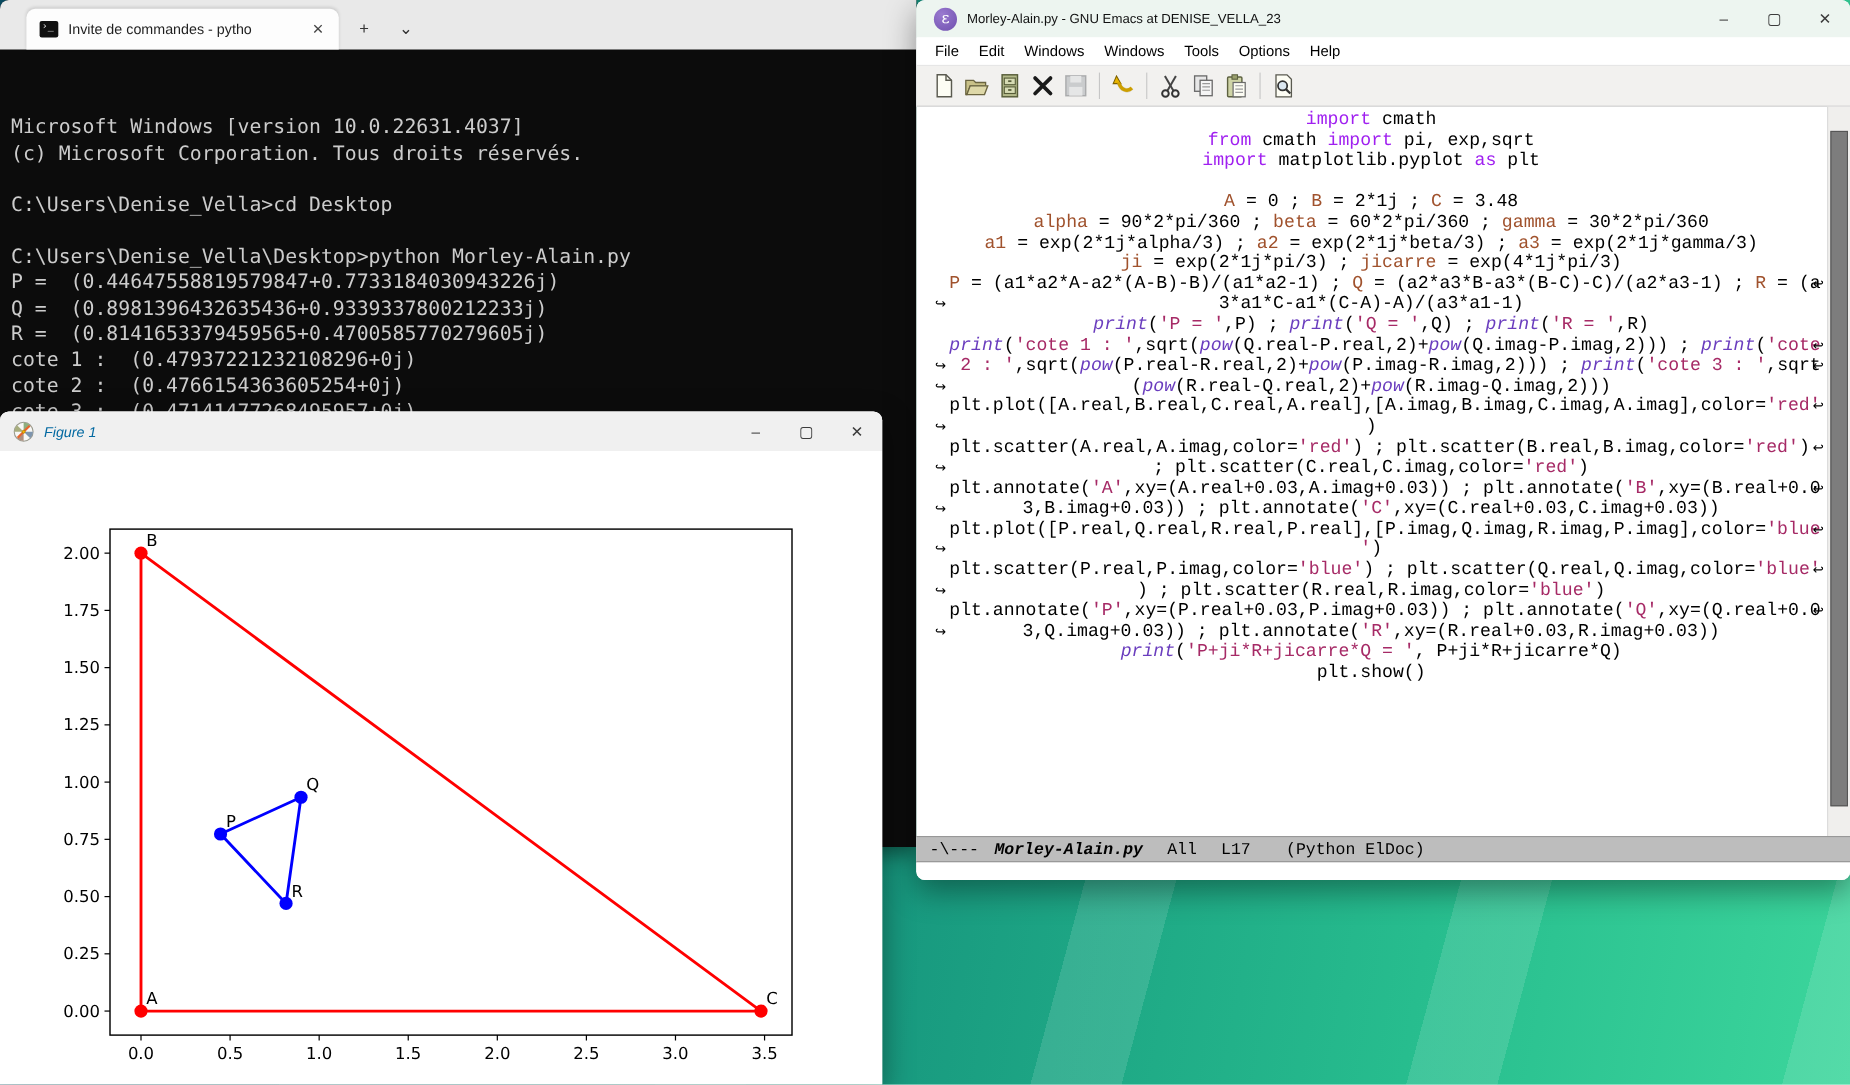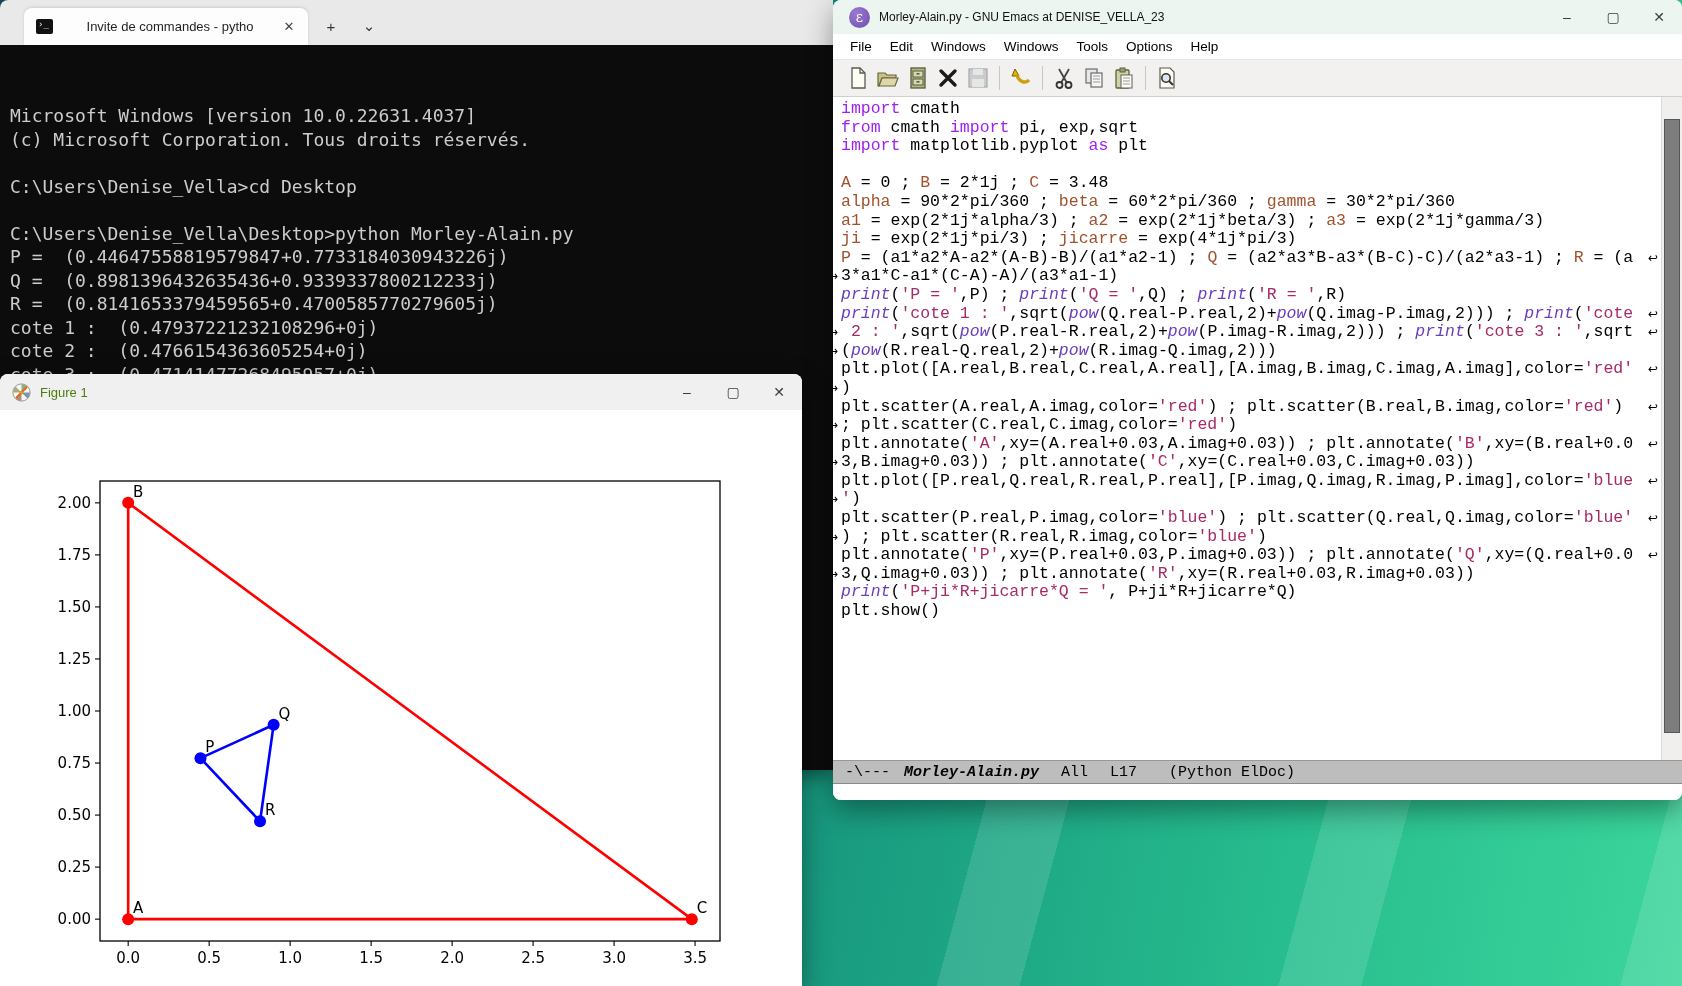--- a/index.html
+++ b/index.html
@@ -8,48 +8,48 @@
     font-family:"Liberation Sans",sans-serif;
     background:
       repeating-linear-gradient(105deg, rgba(255,255,255,0) 0 170px, rgba(255,255,255,.12) 170px 250px, rgba(255,255,255,0) 250px 330px),
       linear-gradient(100deg,#0a5068 0%,#0f7578 28%,#18997f 52%,#27bd8e 78%,#3cd69c 100%);
   }
   .window{position:absolute;box-shadow:0 10px 28px rgba(0,0,0,.38);}
   
   #terminal{left:0;top:0;width:833px;height:770px;background:#0c0c0c;border-radius:8px 0 0 0;box-shadow:0 6px 18px rgba(0,0,0,.45);}
   .term-tabbar{height:45px;background:#e9e9e9;border-radius:8px 0 0 0;display:flex;align-items:flex-end;}
   .term-tab{height:37px;width:264px;margin-left:24px;background:#fdfdfd;border-radius:8px 8px 0 0;
-    display:flex;align-items:center;padding:0 8px 0 12px;box-shadow:0 -1px 3px rgba(0,0,0,.12);text-align:center;}
+    display:flex;align-items:center;padding:0 8px 0 12px;box-shadow:0 -1px 3px rgba(0,0,0,.12);}
   .term-tab-title{font-size:13px;color:#1f1f1f;flex:1;white-space:nowrap;overflow:hidden;}
   .term-tab-close{width:22px;height:22px;display:flex;align-items:center;justify-content:center;color:#444;font-size:13px;border-radius:4px;}
   .term-tabbar-btn{width:30px;height:30px;margin:0 0 4px 8px;display:flex;align-items:center;justify-content:center;color:#333;font-size:15px;border-radius:4px;}
   .term-body{padding:12px 0 0 10px;font-family:"DejaVu Sans Mono","Liberation Mono",monospace;font-size:18px;line-height:23.5px;color:#cccccc;white-space:pre;}
   .term-cursor{width:9px;height:18px;background:#cccccc;margin:3px 0 0 0;}
   .cmd-ico{width:17px;height:15px;background:#111;border-radius:2px;margin-right:9px;position:relative;flex:0 0 auto;}
   .cmd-ico::after{content:"›_";position:absolute;left:2px;top:0px;color:#eee;font-size:9px;font-family:"DejaVu Sans Mono",monospace;}
   
   #figwin{left:0;top:374px;width:802px;height:612px;background:#ffffff;border-radius:8px 8px 0 0;}
   .fig-titlebar{height:36px;background:#f0f0f0;border-radius:8px 8px 0 0;display:flex;align-items:center;padding-left:12px;}
-  .fig-title{font-size:13px;color:#4d7c0f;margin-left:9px;flex:1;}
+  .fig-title{font-size:13px;color:#0369a1;margin-left:9px;flex:1;font-style:italic;}
   .winbtn{width:46px;height:36px;display:flex;align-items:center;justify-content:center;color:#3c3c3c;font-size:14px;}
   .fig-body{position:absolute;left:0;top:36px;right:0;bottom:0;background:#fff;}
   
   #emacs{left:833px;top:0;width:849px;height:800px;background:#ffffff;border-radius:8px;}
   .emacs-titlebar{height:34px;background:#edf5f0;border-radius:8px 8px 0 0;display:flex;align-items:center;padding-left:16px;}
   .emacs-title{font-size:12px;color:#111;margin-left:9px;flex:1;white-space:nowrap;}
   .emacs-ico{width:21px;height:21px;border-radius:50%;background:radial-gradient(circle at 35% 30%,#9a7ad0,#6f4fae);color:#fff;
     display:flex;align-items:center;justify-content:center;font-size:14px;font-family:"DejaVu Serif",serif;flex:0 0 auto;}
   .emacs-menubar{height:25px;background:#ffffff;display:flex;align-items:center;padding-left:8px;font-size:13.5px;color:#000;}
   .menu-item{padding:0 9px;height:100%;display:flex;align-items:center;}
   .emacs-toolbar{height:36px;background:#f2f1ef;border-top:1px solid #e6e6e6;border-bottom:1px solid #cfcfcf;display:flex;align-items:center;padding-left:10px;}
   .tb-ico{width:30px;height:28px;display:flex;align-items:center;justify-content:center;}
   .tb-sep{width:1px;height:24px;background:#c6c6c6;margin:0 6px;}
   .emacs-bodywrap{position:absolute;left:0;top:97px;right:0;bottom:0;}
-  .code-area{position:absolute;left:0;top:0;right:20px;bottom:38px;overflow:hidden;padding:3px 32px 0 8px;
-    font-family:"Liberation Mono",monospace;font-size:16.5px;line-height:18.6px;white-space:pre;color:#000;}
+  .code-area{position:absolute;left:0;top:0;right:20px;bottom:38px;overflow:hidden;padding:3px 32px 0 30px;
+    font-family:"Liberation Mono",monospace;font-size:16.5px;line-height:18.6px;white-space:pre;color:#000;text-align:center;}
   .cl{position:relative;height:18.6px;}
   .wrapR,.wrapL{position:absolute;top:1px;font-size:12px;color:#000;font-family:"DejaVu Sans",sans-serif;line-height:16px;}
   .wrapR{right:-28px;}
   .wrapL{left:-13px;}
   .emacs-scrollbar{position:absolute;right:0;top:0;bottom:38px;width:20px;background:#f0efed;border-left:1px solid #dadada;}
   .emacs-thumb{position:absolute;left:2px;width:14px;top:22px;height:612px;background:#7d7d7d;border:1px solid #565656;}
   .emacs-modeline{position:absolute;left:0;right:0;bottom:16px;height:22px;background:#bdbdbd;border-top:1px solid #989898;border-bottom:1px solid #8a8a8a;
     display:flex;align-items:center;padding-left:12px;font-family:"Liberation Mono",monospace;font-size:15px;color:#000;white-space:pre;}
   .ml-file{font-weight:bold;font-style:italic;}
   .emacs-echo{position:absolute;left:0;right:0;bottom:0;height:16px;background:#fff;border-radius:0 0 8px 8px;}

